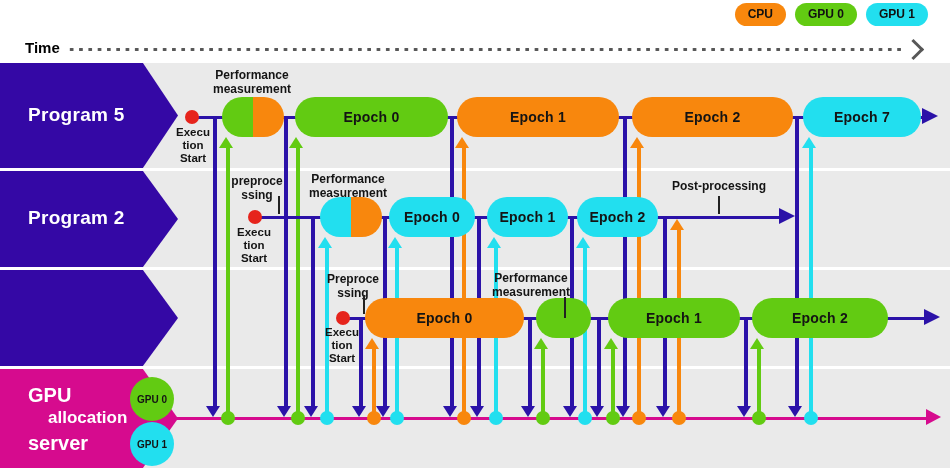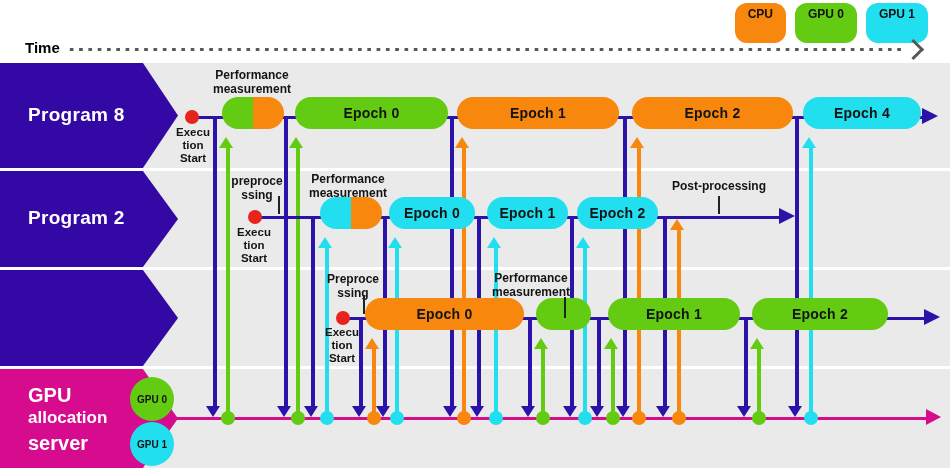--- a/index.html
+++ b/index.html
@@ -8,30 +8,30 @@
     font-family:"Liberation Sans","DejaVu Sans",sans-serif;
   }
   .band{position:absolute;left:0;width:950px;background:#EAEAEA;}
   .chevron{position:absolute;left:0;width:178px;clip-path:polygon(0 0,80.3% 0,100% 50%,80.3% 100%,0 100%);}
   .prog-label{position:absolute;left:28px;color:#fff;font-weight:bold;font-size:19px;letter-spacing:.3px;}
   .hline{position:absolute;height:3px;}
   .vline{position:absolute;width:4px;}
   .arrow-right{position:absolute;width:0;height:0;border-top:8px solid transparent;border-bottom:8px solid transparent;}
   .arrow-down{position:absolute;width:0;height:0;border-left:7px solid transparent;border-right:7px solid transparent;}
   .arrow-up{position:absolute;width:0;height:0;border-left:7px solid transparent;border-right:7px solid transparent;}
-  .pill{position:absolute;height:32px;border-radius:20px;display:flex;align-items:center;justify-content:center;
+  .pill{position:absolute;height:40px;border-radius:20px;display:flex;align-items:center;justify-content:center;
         font-weight:bold;font-size:14px;color:#141414;letter-spacing:.2px;}
   .dot{position:absolute;border-radius:50%;}
   .ann{position:absolute;text-align:center;font-weight:bold;font-size:12px;line-height:14px;color:#141414;transform:translateX(-50%);white-space:nowrap;}
   .tick{position:absolute;width:2px;background:#222;}
   .exec{position:absolute;text-align:center;font-weight:bold;font-size:11.5px;line-height:13px;color:#141414;transform:translateX(-50%);}
   .gpu-circle{position:absolute;border-radius:50%;width:44px;height:44px;display:flex;align-items:center;justify-content:center;
         font-weight:bold;font-size:10px;color:#141414;}
   #legend{position:absolute;top:3px;right:22px;display:flex;gap:9px;}
-  .legend-pill{height:40px;line-height:23px;border-radius:12px;padding:0 13px;font-weight:bold;font-size:12px;color:#111;}
+  .legend-pill{height:23px;line-height:23px;border-radius:12px;padding:0 13px;font-weight:bold;font-size:12px;color:#111;}
   #time-label{position:absolute;left:25px;top:39px;font-weight:bold;font-size:15px;color:#000000;}
   #time-dots{position:absolute;left:67px;top:47px;width:836px;height:5px;
      background-image:radial-gradient(circle,#575757 1.7px,transparent 2px);background-size:9.3px 5px;background-repeat:repeat-x;}
   #time-arrow{position:absolute;left:906px;top:42px;width:12px;height:12px;
      border-top:3px solid #575757;border-right:3px solid #575757;transform:rotate(45deg);}
   .gpu-title{position:absolute;left:28px;color:#fff;font-weight:bold;}
 </style>
 </head>
 <body>
 
@@ -112,21 +112,21 @@
     <div class="arrow-right" style="left: 924px; top: 309px; border-left: 16px solid rgb(43, 18, 168);"></div>
     <div class="hline" style="left: 164px; top: 417px; width: 762px; background: rgb(214, 11, 142);"></div>
     <div class="arrow-right" style="left: 926px; top: 409px; border-left: 15px solid rgb(214, 11, 142);"></div>
     <div class="dot" style="left: 185px; top: 110px; width: 14px; height: 14px; background: rgb(230, 36, 28);"></div>
     <div class="dot" style="left: 248px; top: 210px; width: 14px; height: 14px; background: rgb(230, 36, 28);"></div>
     <div class="dot" style="left: 336px; top: 311px; width: 14px; height: 14px; background: rgb(230, 36, 28);"></div>
     <div class="pill" style="left: 222px; top: 97px; width: 62px; background: linear-gradient(90deg, rgb(98, 203, 18) 0px, rgb(98, 203, 18) 50%, rgb(248, 135, 13) 50%, rgb(248, 135, 13) 100%);"></div>
     <div class="pill" style="left: 295px; top: 97px; width: 153px; background: rgb(98, 203, 18);">Epoch 0</div>
     <div class="pill" style="left: 457px; top: 97px; width: 162px; background: rgb(248, 135, 13);">Epoch 1</div>
     <div class="pill" style="left: 632px; top: 97px; width: 161px; background: rgb(248, 135, 13);">Epoch 2</div>
-    <div class="pill" style="left: 803px; top: 97px; width: 118px; background: rgb(34, 223, 239);">Epoch 4</div>
+    <div class="pill" style="left: 803px; top: 97px; width: 118px; background: rgb(34, 223, 239);">Epoch 7</div>
     <div class="pill" style="left: 320px; top: 197px; width: 62px; background: linear-gradient(90deg, rgb(34, 223, 239) 0px, rgb(34, 223, 239) 50%, rgb(248, 135, 13) 50%, rgb(248, 135, 13) 100%);"></div>
     <div class="pill" style="left: 389px; top: 197px; width: 86px; background: rgb(34, 223, 239);">Epoch 0</div>
     <div class="pill" style="left: 487px; top: 197px; width: 81px; background: rgb(34, 223, 239);">Epoch 1</div>
     <div class="pill" style="left: 577px; top: 197px; width: 81px; background: rgb(34, 223, 239);">Epoch 2</div>
     <div class="pill" style="left: 365px; top: 298px; width: 159px; background: rgb(248, 135, 13);">Epoch 0</div>
     <div class="pill" style="left: 536px; top: 298px; width: 55px; background: rgb(98, 203, 18);"></div>
     <div class="pill" style="left: 608px; top: 298px; width: 132px; background: rgb(98, 203, 18);">Epoch 1</div>
     <div class="pill" style="left: 752px; top: 298px; width: 136px; background: rgb(98, 203, 18);">Epoch 2</div>
     <div class="dot" style="left: 221px; top: 411px; width: 14px; height: 14px; background: rgb(98, 203, 18);"></div>
     <div class="dot" style="left: 291px; top: 411px; width: 14px; height: 14px; background: rgb(98, 203, 18);"></div>
@@ -136,27 +136,27 @@
     <div class="dot" style="left: 320px; top: 411px; width: 14px; height: 14px; background: rgb(34, 223, 239);"></div>
     <div class="dot" style="left: 390px; top: 411px; width: 14px; height: 14px; background: rgb(34, 223, 239);"></div>
     <div class="dot" style="left: 489px; top: 411px; width: 14px; height: 14px; background: rgb(34, 223, 239);"></div>
     <div class="dot" style="left: 578px; top: 411px; width: 14px; height: 14px; background: rgb(34, 223, 239);"></div>
     <div class="dot" style="left: 672px; top: 411px; width: 14px; height: 14px; background: rgb(248, 135, 13);"></div>
     <div class="dot" style="left: 367px; top: 411px; width: 14px; height: 14px; background: rgb(248, 135, 13);"></div>
     <div class="dot" style="left: 536px; top: 411px; width: 14px; height: 14px; background: rgb(98, 203, 18);"></div>
     <div class="dot" style="left: 606px; top: 411px; width: 14px; height: 14px; background: rgb(98, 203, 18);"></div>
     <div class="dot" style="left: 752px; top: 411px; width: 14px; height: 14px; background: rgb(98, 203, 18);"></div>
     <div class="chevron" style="top: 63px; height: 105px; background: rgb(52, 8, 165);"></div>
-    <div class="prog-label" style="top: 103.5px;">Program 8</div>
+    <div class="prog-label" style="top: 103.5px;">Program 5</div>
     <div class="chevron" style="top: 171px; height: 96px; background: rgb(52, 8, 165);"></div>
     <div class="prog-label" style="top: 207px; text-align: right;">Program 2</div>
     <div class="chevron" style="top: 270px; height: 96px; background: rgb(52, 8, 165);"></div>
     <div class="chevron" style="top: 369px; height: 99px; background: rgb(214, 11, 142);"></div>
     <div class="gpu-title" style="top: 384px; font-size: 20px;">GPU</div>
-    <div class="gpu-title" style="top: 408px; font-size: 17px;">allocation</div>
+    <div class="gpu-title" style="top: 408px; font-size: 17px; margin-left: 20px;">allocation</div>
     <div class="gpu-title" style="top: 432px; font-size: 20px;">server</div>
     <div class="gpu-circle" style="left: 130px; top: 377px; background: rgb(98, 203, 18);">GPU 0</div>
     <div class="gpu-circle" style="left: 130px; top: 422px; background: rgb(34, 223, 239);">GPU 1</div>
     <div class="ann" style="left: 252px; top: 68px;">
       <div>Performance</div>
       <div>measurement</div>
     </div>
     <div class="ann" style="left: 257px; top: 174px;">
       <div>preproce</div>
       <div>ssing</div>

